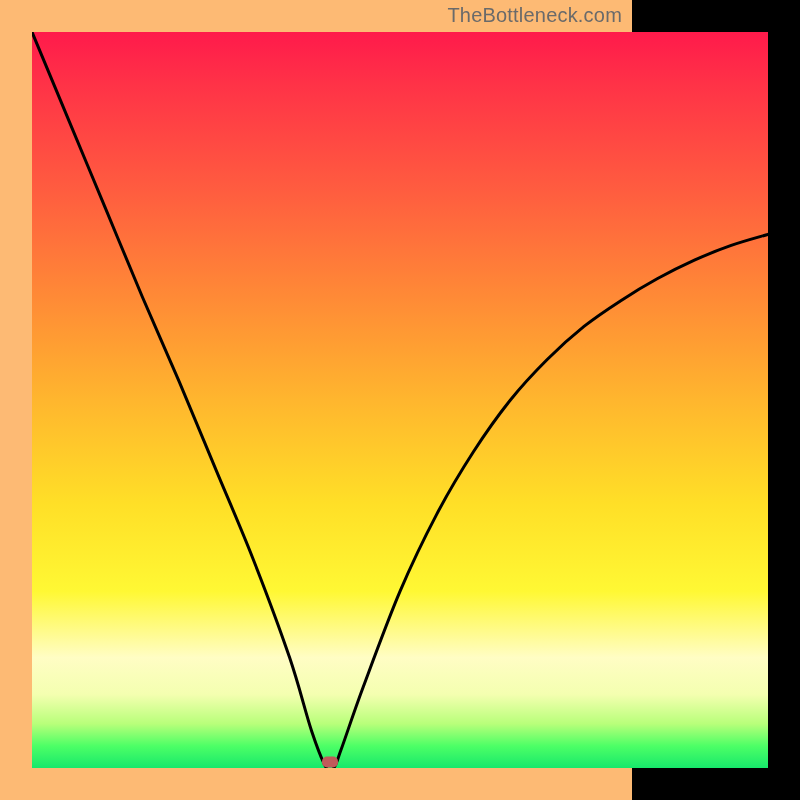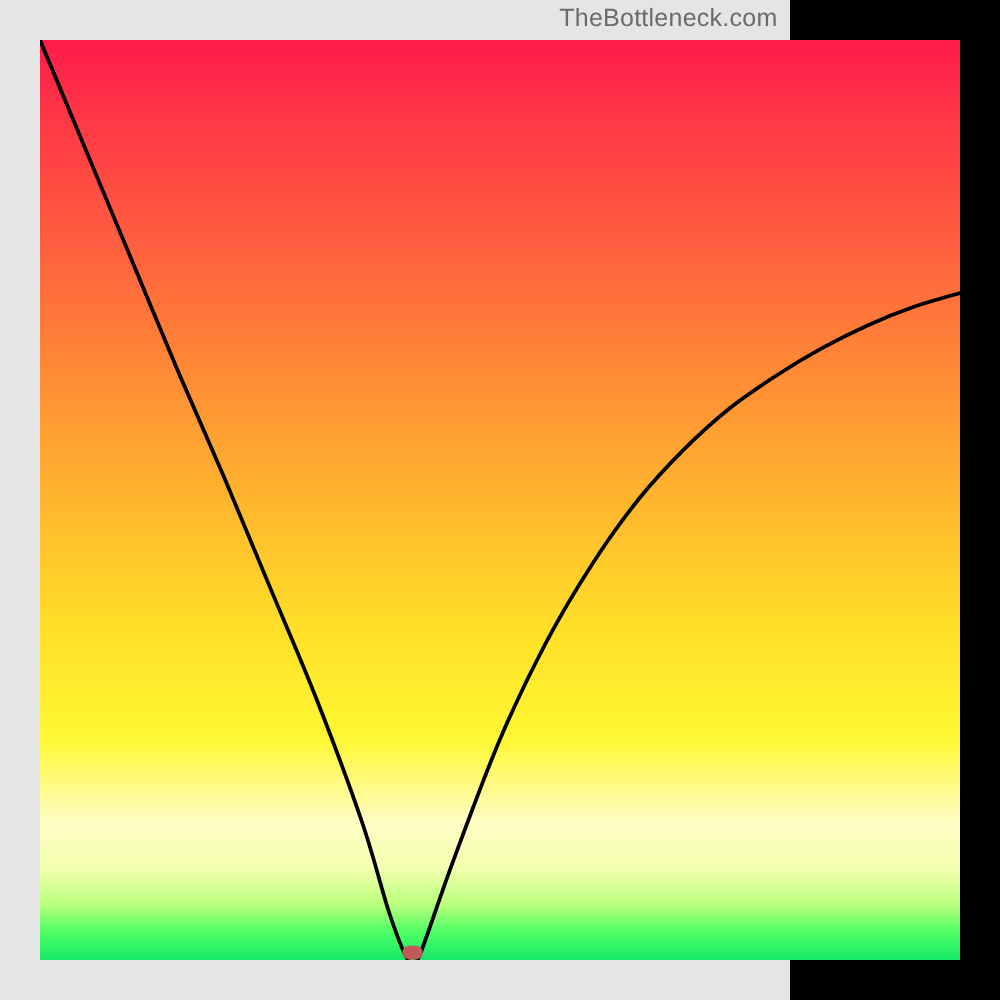--- a/index.html
+++ b/index.html
@@ -8,21 +8,21 @@
     width: 800px;
     height: 800px;
     overflow: hidden;
     background: #000;
     font-family: Arial, Helvetica, sans-serif;
   }
   .frame {
     position: relative;
     width: 632px;
     height: 800px;
-    background: #e5e5e5;
+    background: #fdba74;
   }
   .watermark {
     position: absolute;
     top: 4px;
     right: 10px;
     color: #6a6a6a;
     font-size: 20px;
     font-weight: 500;
     letter-spacing: 0.2px;
     z-index: 10;

